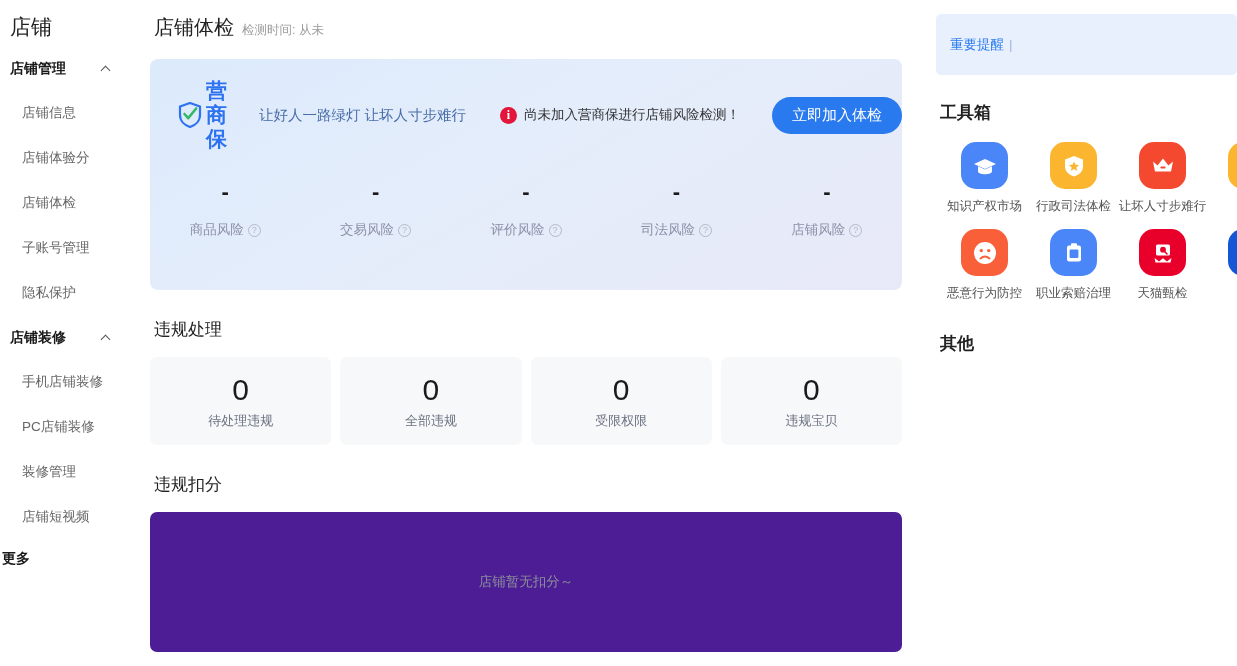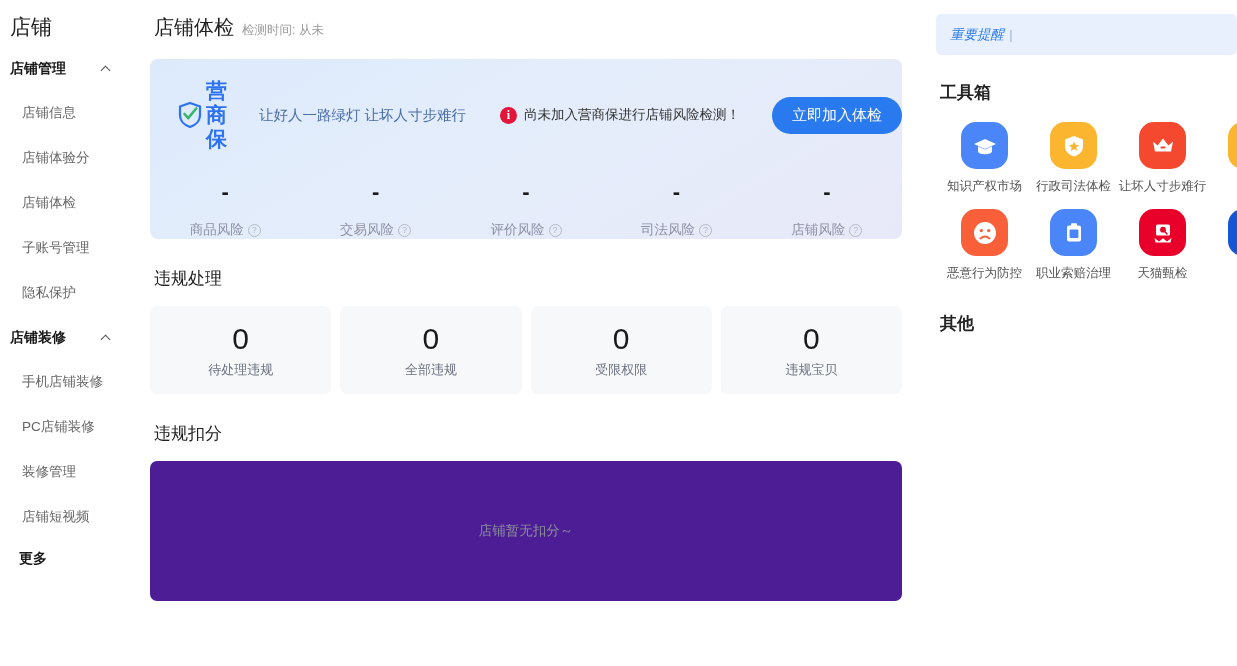--- a/index.html
+++ b/index.html
@@ -42,39 +42,39 @@
     transform: rotate(45deg);
   }
   .nav-item {
     height: 45px; line-height: 45px;
     padding-left: 22px;
     font-size: 13.5px; color: #666;
     cursor: pointer; white-space: nowrap;
   }
   .nav-more {
     font-size: 14px; font-weight: 700; color: #1a1a1a;
-    padding-left: 19px; height: 30px; line-height: 30px; cursor: pointer;
+    padding-left: 2px; height: 30px; line-height: 30px; cursor: pointer;
     margin-top: 4px;
   }
 
   
   .main {
     flex: 1 1 auto; height: 666px;
     padding: 14px 0 0 10px;
     overflow: hidden;
     position: relative;
   }
   .page-head { display: flex; align-items: baseline; gap: 8px; padding-left: 4px; }
   .page-title { font-size: 20px; color: #222; font-weight: 400; }
   .page-subtitle { font-size: 12.5px; color: #9b9b9b; }
 
   
   .banner {
     margin-top: 18px;
-    width: 752px; height: 180px;
+    width: 752px; height: 231px;
     border-radius: 8px;
     background: linear-gradient(150deg, #dceafc 0%, #e4edfb 45%, #e8e9f8 100%);
     position: relative;
     overflow: hidden;
   }
   .banner-top {
     display: flex; align-items: center;
     padding: 20px 0 0 28px;
     gap: 14px;
   }
@@ -144,26 +144,25 @@
   .empty-text { font-size: 13.5px; color: #8b8f99; }
 
   
   .rightpanel {
     width: 307px; flex: 0 0 307px; height: 666px;
     padding: 14px 0 0 6px;
     overflow: hidden; position: relative;
   }
   .notice {
     background: #e8f0fd; border-radius: 5px;
-    height: 41px; width: 301px;
+    height: 61px; width: 301px;
     display: flex; align-items: center;
     padding-left: 14px;
     font-size: 13.5px; color: #333;
     white-space: nowrap;
-    font-style: italic;
   }
   .notice-link { color: #2a7aef; cursor: pointer; }
   .notice-sep { color: #9fb6dd; margin: 0 5px; }
 
   .rp-title { font-size: 17px; color: #222; margin: 26px 0 0 4px; }
   .tool-grid {
     display: grid;
     grid-template-columns: repeat(4, 89px);
     column-gap: 0px; row-gap: 14px;
     margin-top: 18px; margin-left: 4px;

